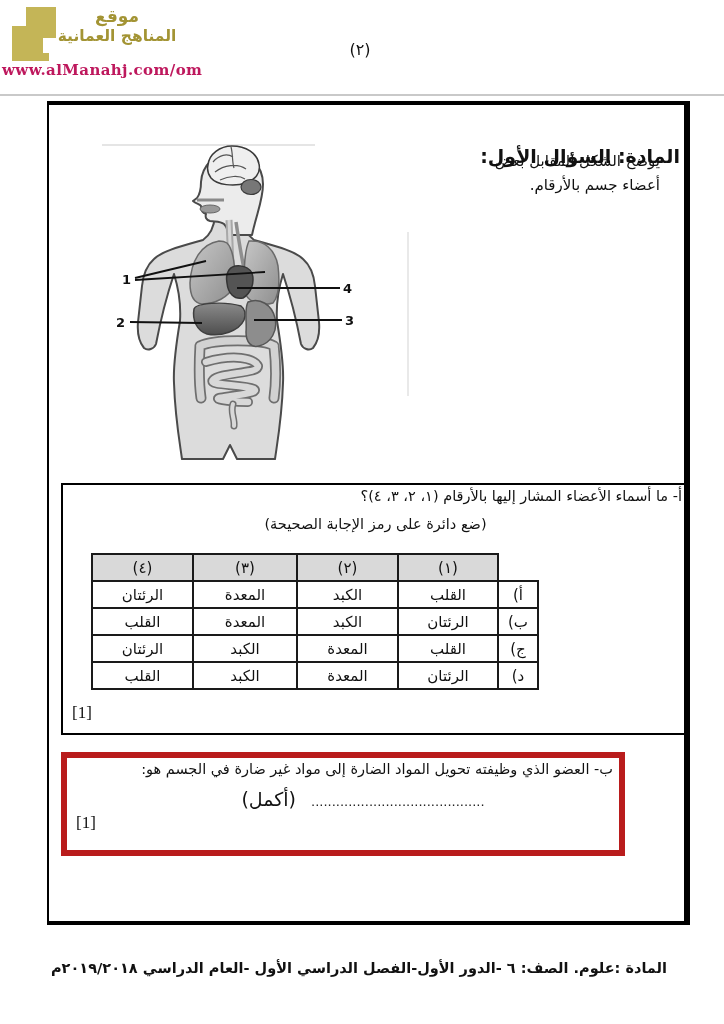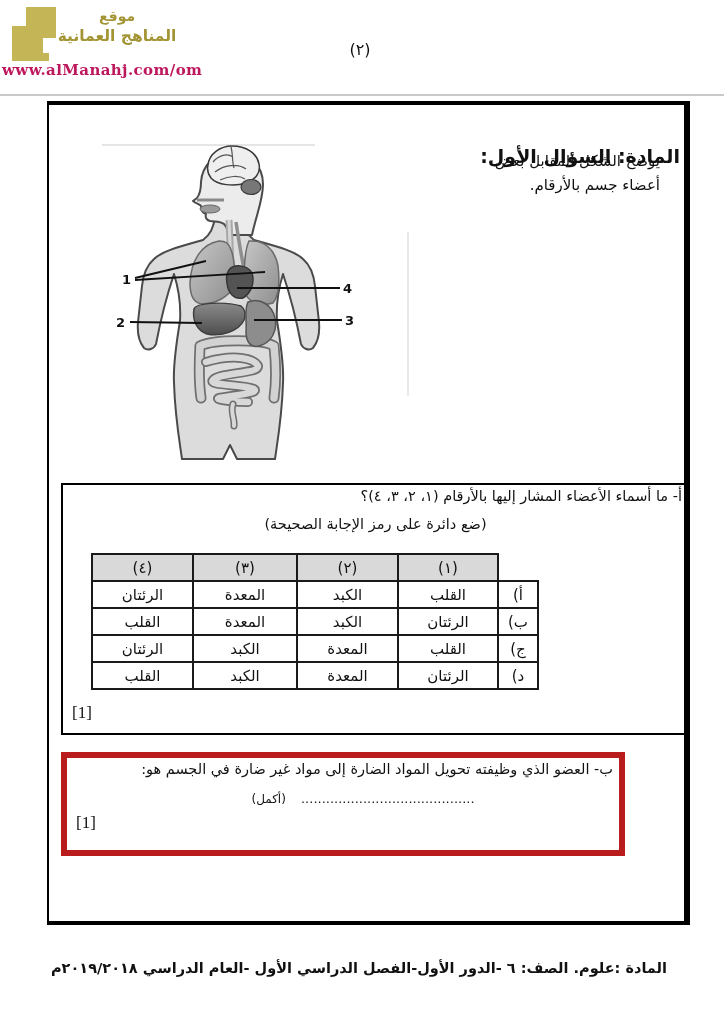--- a/index.html
+++ b/index.html
@@ -2,21 +2,21 @@
 <html lang="ar"><head>
 <meta charset="utf-8">
 <style>
   html,body{margin:0;padding:0;background:#fff;}
   #page{position:relative;width:724px;height:1024px;background:#ffffff;overflow:hidden;
         font-family:"DejaVu Sans",sans-serif;color:#111;}
   .abs{position:absolute;}
   
   #logo-icon{left:6px;top:3px;width:54px;height:64px;}
   #logo-text{left:56px;top:6px;width:122px;text-align:center;color:#a39434;font-weight:bold;direction:rtl;}
-  #logo-text .l1{font-size:14px;line-height:20px;}
+  #logo-text .l1{font-size:17px;line-height:20px;}
   #logo-text .l2{font-size:15.5px;line-height:20px;}
   #logo-url{left:2px;top:61px;font-family:"DejaVu Serif",serif;font-weight:bold;
             font-size:15px;color:#be185d;letter-spacing:.4px;}
   #page-number{left:330px;top:40px;width:60px;text-align:center;font-size:16px;direction:rtl;}
   #top-rule{left:0;top:94px;width:724px;height:2px;background:#c9c9c9;}
   
   #frame{left:47px;top:101px;width:643px;height:824px;border:2px solid #000;
          border-top-width:4px;border-right-width:6px;border-bottom-width:4px;box-sizing:border-box;}
   #sec-title{right:4px;top:0px;direction:rtl;font-weight:bold;font-size:19px;margin-top:40px;}
   #intro{right:24px;top:44px;width:230px;direction:rtl;text-align:right;font-size:15px;line-height:24px;}
@@ -32,21 +32,21 @@
   table.qtable td.corner{border:none;background:transparent;}
   table.qtable td.hcell{background:#d9d9d9;}
   .col-label{width:40px;} .col-1{width:100px;} .col-2{width:101px;} .col-3{width:104px;} .col-4{width:101px;}
   .marks{font-family:"Liberation Serif","DejaVu Serif",serif;font-size:17px;}
   #marksA{left:9px;top:218px;}
   
   #partB{left:12px;top:647px;width:564px;height:104px;border:6px solid #b91c1c;box-sizing:border-box;}
   #partB .q1{right:6px;top:3px;width:544px;direction:rtl;text-align:right;font-size:14.5px;}
   #partB .ans{left:0;top:30px;width:100%;text-align:center;direction:rtl;}
   #partB .dots{font-size:13px;letter-spacing:1px;color:#222;}
-  #partB .hint{font-size:12px;margin-right:10px;margin-left:40px;}
+  #partB .hint{font-size:19px;margin-right:10px;margin-left:40px;}
   #marksB{left:9px;top:55px;}
   
   #footer{right:57px;top:944px;direction:rtl;font-weight:bold;font-size:14.5px;margin-top:16px;}
 </style>
 </head>
 <body>
 
 <div id="page">
 
   <svg id="logo-icon" class="abs" viewBox="0 0 54 64">

